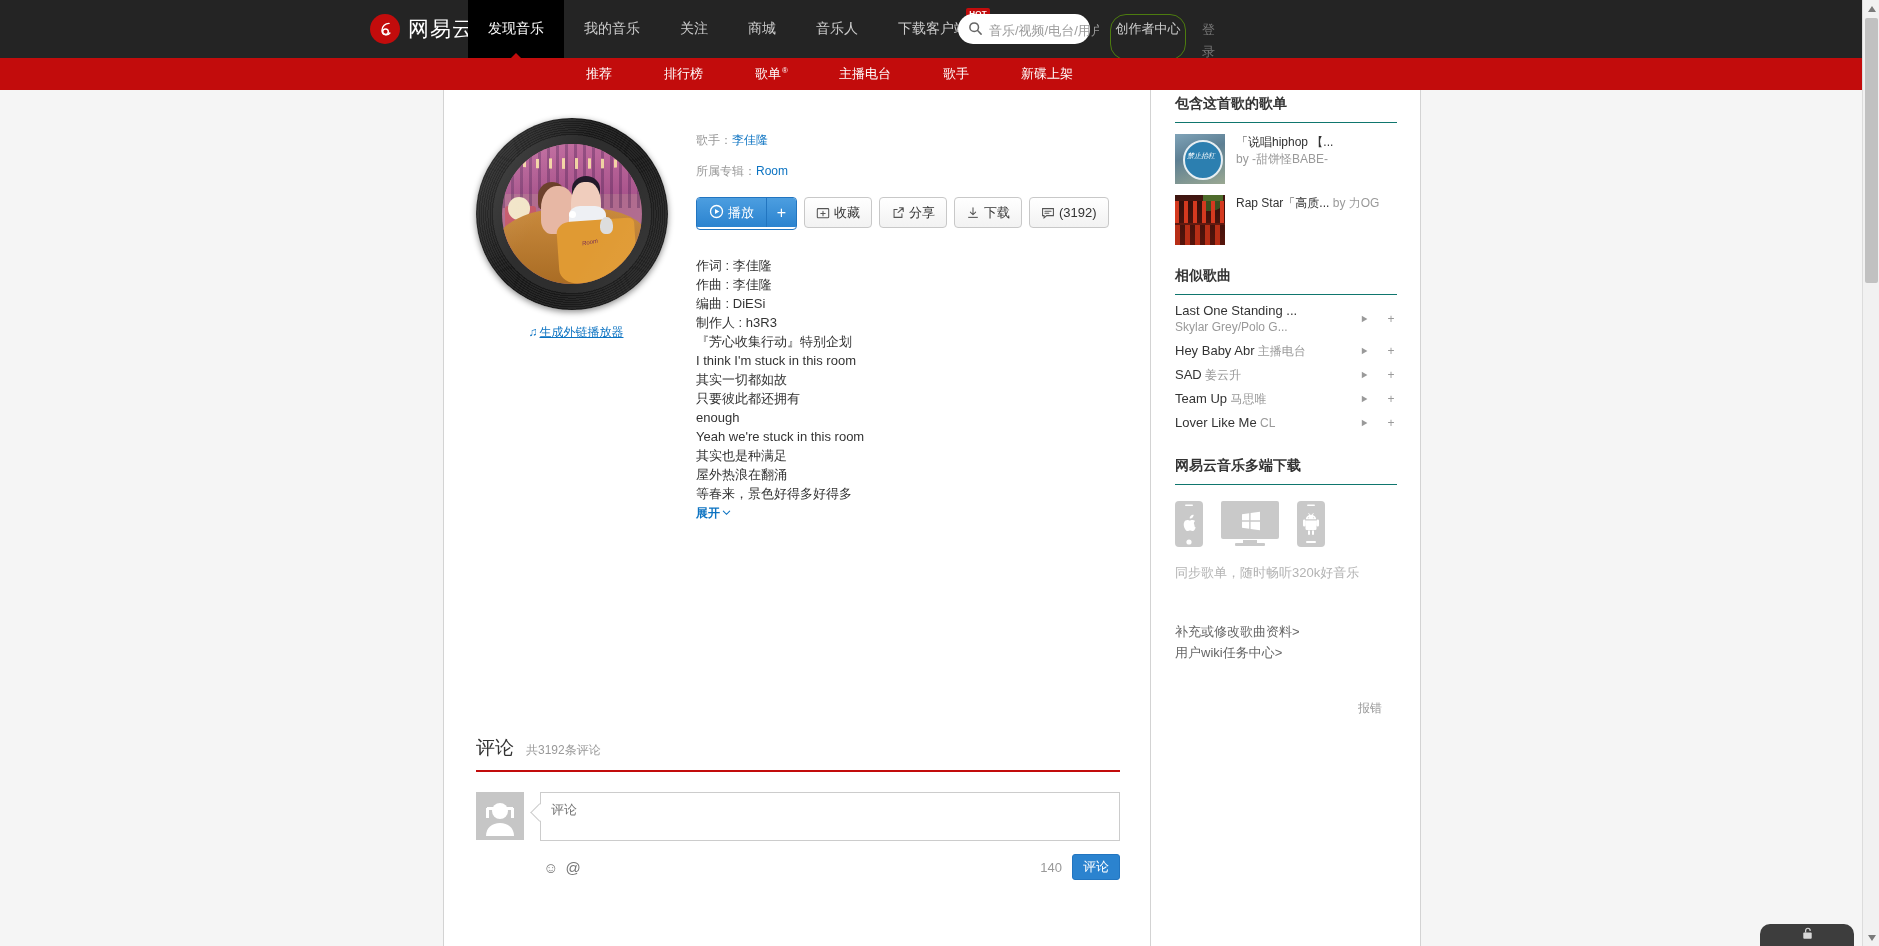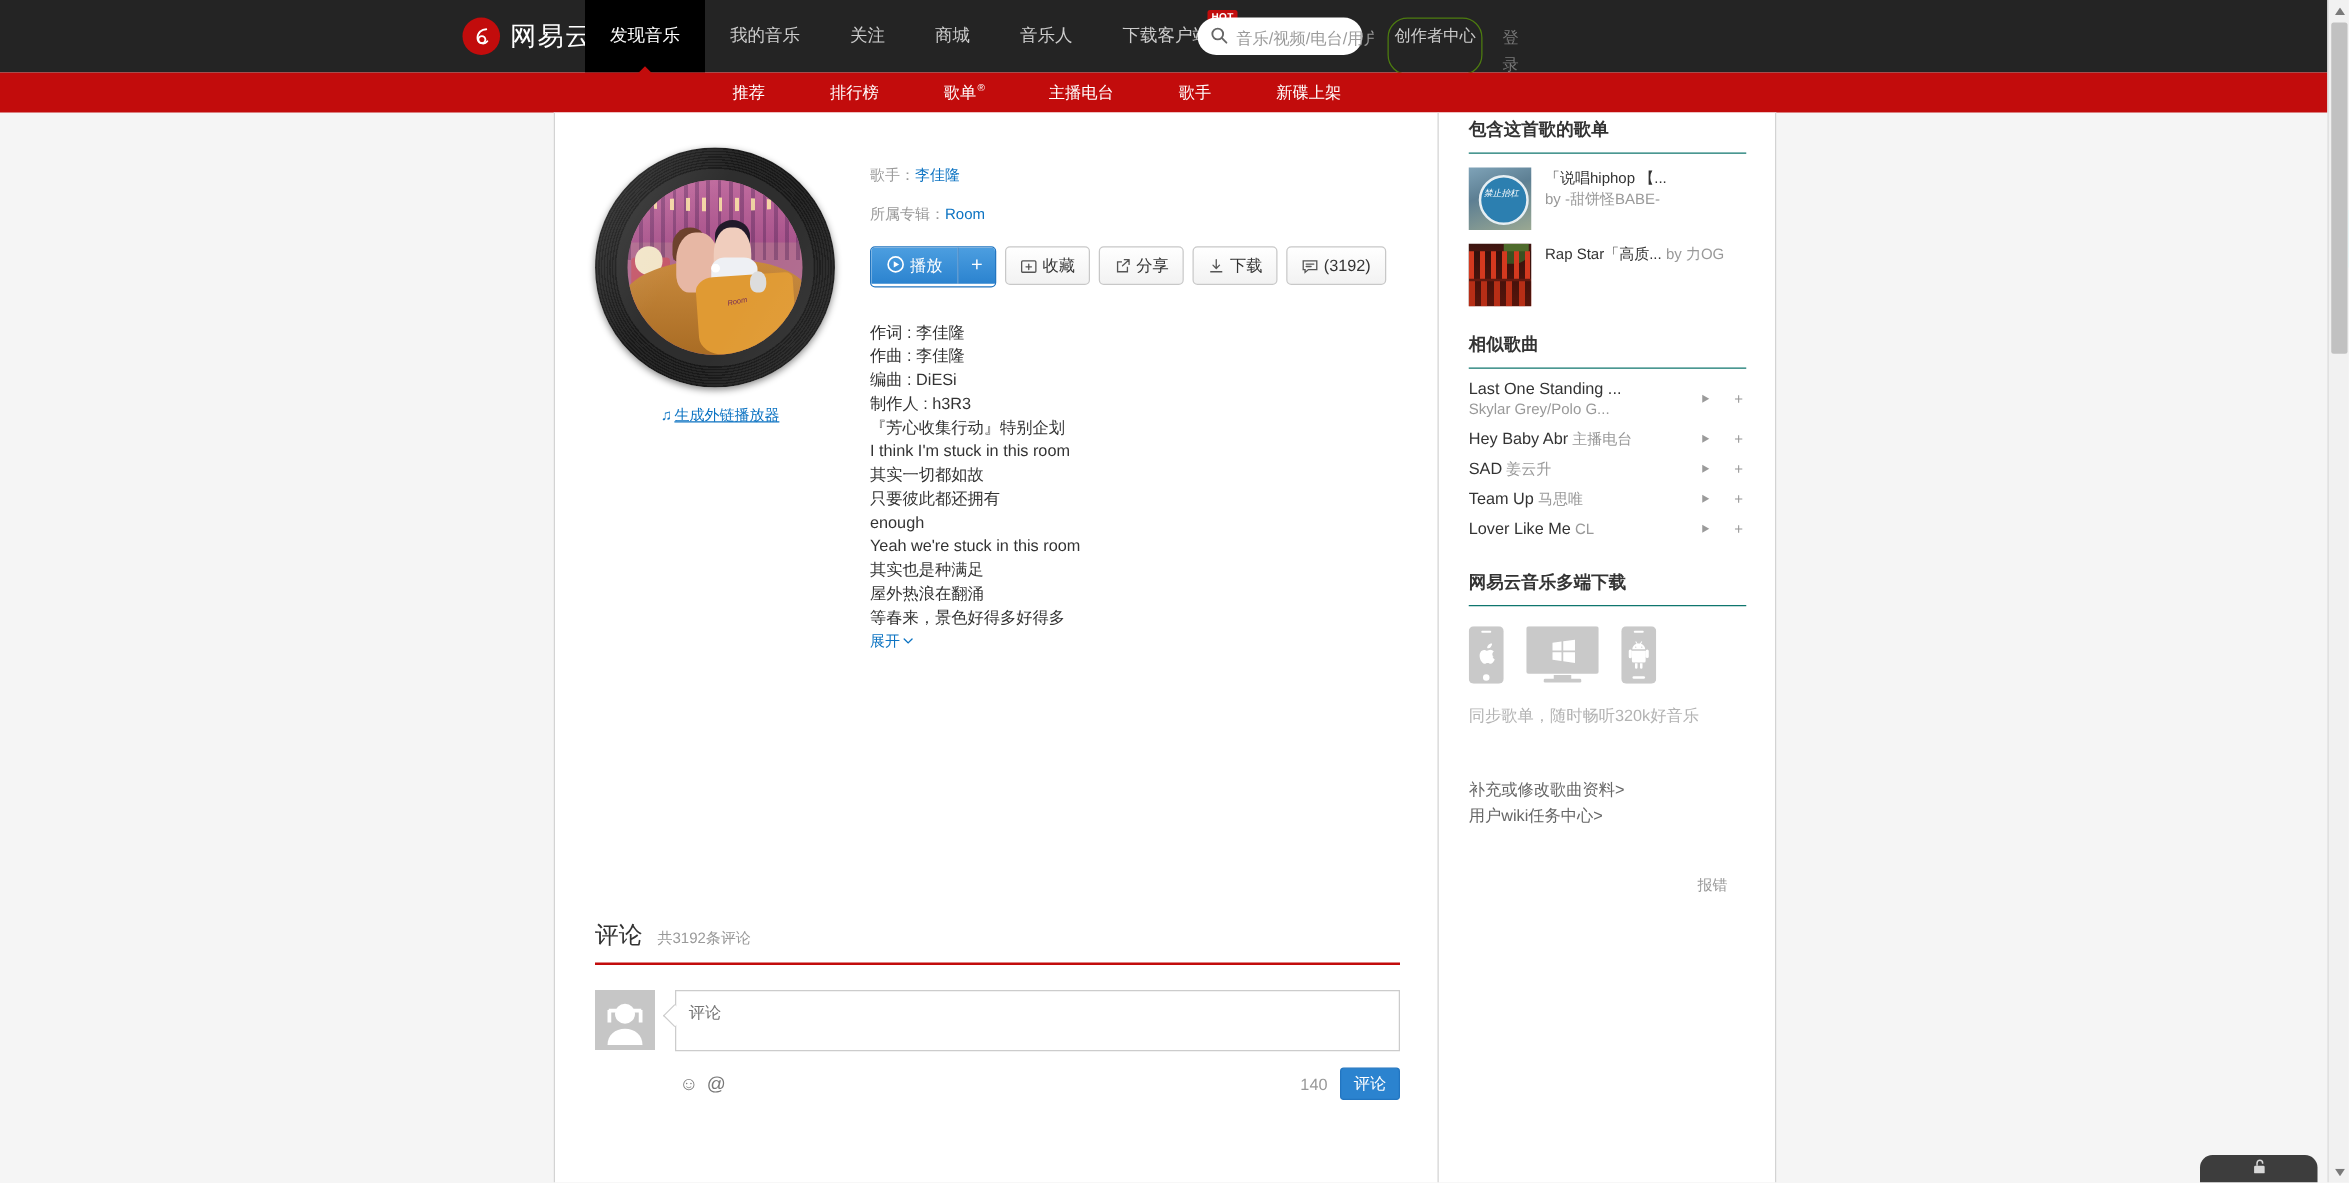--- a/index.html
+++ b/index.html
@@ -101,21 +101,21 @@
   .btn svg{width:14px;height:14px;display:block;}
   .btn-group{display:flex;height:31px;border-radius:4px;overflow:hidden;border:1px solid #2275c0;}
   .btn-play{display:flex;align-items:center;gap:4px;height:29px;padding:0 12px;background:linear-gradient(#4c9ee0,#2b83cf);
     color:#fff;font-size:13px;box-sizing:border-box;}
   .btn-play svg{width:15px;height:15px;}
   .btn-plus{display:flex;align-items:center;justify-content:center;width:30px;height:29px;
     background:linear-gradient(#4c9ee0,#2b83cf);color:#fff;font-size:16px;border-left:1px solid #2275c0;box-sizing:border-box;}
 
   .lyrics{margin-top:28px;font-size:13px;line-height:19px;color:#333;}
   .lyrics .line{white-space:pre-wrap;}
-  .expand{margin-top:1px;color:#0c73c2;font-size:12px;display:inline-flex;align-items:center;gap:2px;}
+  .expand{margin-top:1px;color:#0c73c2;font-size:12px;display:inline-flex;align-items:center;gap:2px;font-weight:bold;}
   .expand svg{width:9px;height:9px;}
 
   .report{position:absolute;right:38px;top:610px;font-size:12px;color:#999;}
 
   
   .comment-sec{position:absolute;left:32px;top:645px;width:644px;}
   .comment-head{display:flex;align-items:baseline;gap:12px;border-bottom:2px solid #c20c0c;padding-bottom:9px;}
   .comment-head .h{font-size:19px;color:#333;}
   .comment-head .c{font-size:12px;color:#999;}
   .comment-box{margin-top:20px;display:flex;gap:0;}

